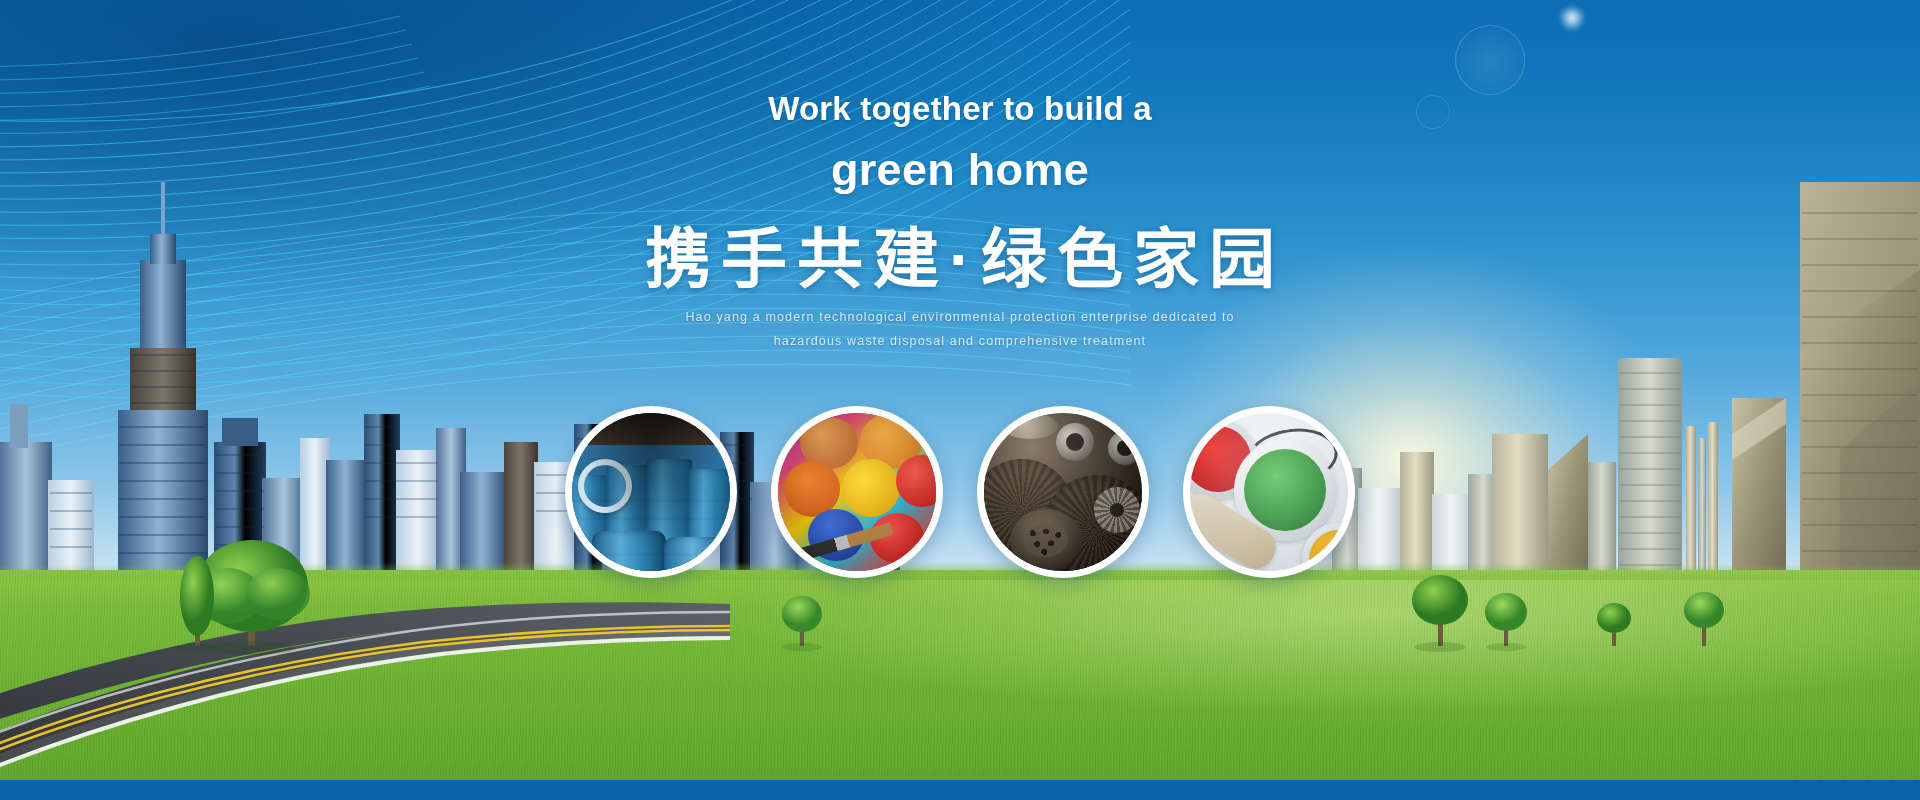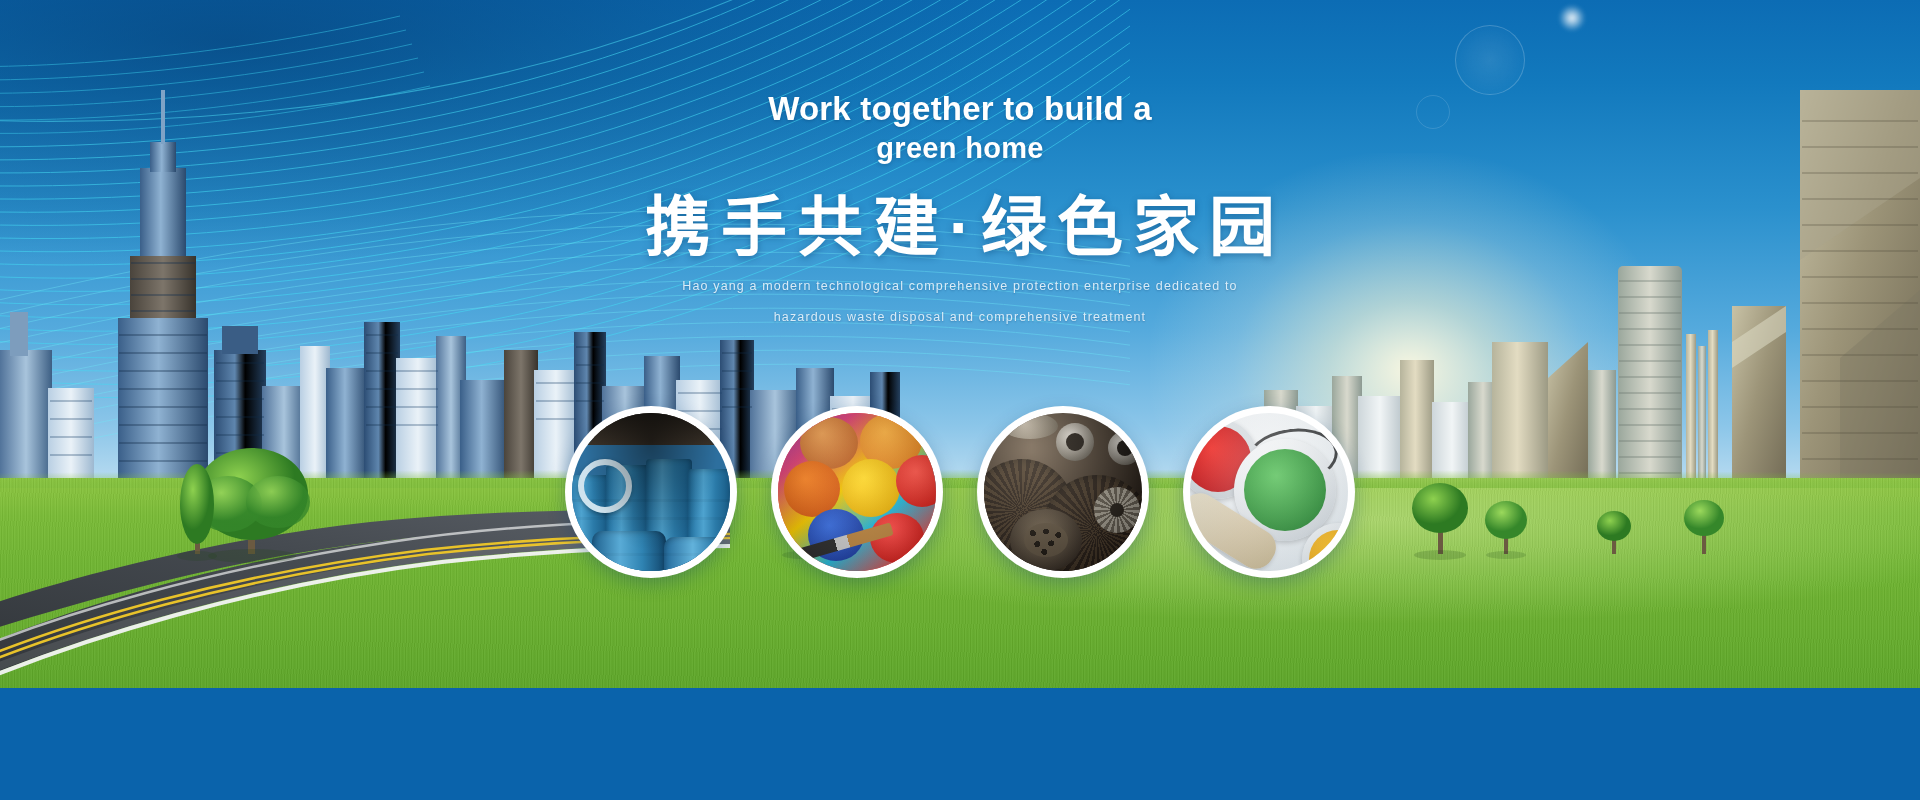--- a/index.html
+++ b/index.html
@@ -2,21 +2,21 @@
 <html lang="zh-CN"><head>
 <meta charset="utf-8">
 <title>Banner</title>
 <style>
   * { margin:0; padding:0; box-sizing:border-box; }
   html, body { width:1920px; height:800px; overflow:hidden; background:#0a63ab; }
   body { font-family:"Liberation Sans", sans-serif; }
 
   #banner {
     position:relative;
-    width:1920px; height:688px;
+    width:1920px; height:780px;
     overflow:hidden;
     background:
       linear-gradient(180deg,
         #0c6cb4 0%,
         #1279bd 12%,
         #2a90cd 30%,
         #55aadd 48%,
         #8cc6e9 62%,
         #c2e0f2 72%,
         #e8f3fa 79%,
@@ -74,25 +74,25 @@
   .eng-line1 {
     color:#ffffff;
     font-size:33px;
     font-weight:700;
     letter-spacing:.2px;
     line-height:1.18;
     text-shadow:0 1px 3px rgba(0,40,80,.28);
   }
   .eng-line2 {
     color:#ffffff;
-    font-size:29px;
+    font-size:45px;
     font-weight:700;
     letter-spacing:.3px;
     line-height:1.22;
-    margin-top:2px;
+    margin-top:14px;
     text-shadow:0 1px 4px rgba(0,40,80,.3);
   }
   .cn-headline {
     margin-top:20px;
     color:#ffffff;
     font-size:66px;
     font-weight:700;
     letter-spacing:10px;
     line-height:1.25;
     text-indent:10px;
@@ -316,22 +316,22 @@
         </g>
       </g>
     </svg>
   </div>
 
   <div class="copy">
     <div class="eng-line1">Work together to build a</div>
     <div class="eng-line2">green home</div>
     <div class="cn-headline">携手共建·绿色家园</div>
     <div>
-      <div class="eng-sub">Hao yang a modern technological comprehensive protection enterprise dedicated to</div>
-      <div class="eng-sub" style="margin-top:12px">hazardous waste disposal and comprehensive treatment</div>
+      <div class="eng-sub">Hao yang a modern technological environmental protection enterprise dedicated to</div>
+      <div class="eng-sub" style="margin-top:4px">hazardous waste disposal and comprehensive treatment</div>
     </div>
   </div>
 
   <div class="city city-left">
     <svg width="900" height="460" viewBox="0 0 900 460">
       <defs>
         <linearGradient id="gl1" x1="0" y1="0" x2="1" y2="0">
           <stop offset="0" stop-color="#2c4d74"></stop>
             <stop offset=".4" stop-color="#5f86ae"></stop>
           <stop offset=".6" stop-color="#3e6governed"></stop>

